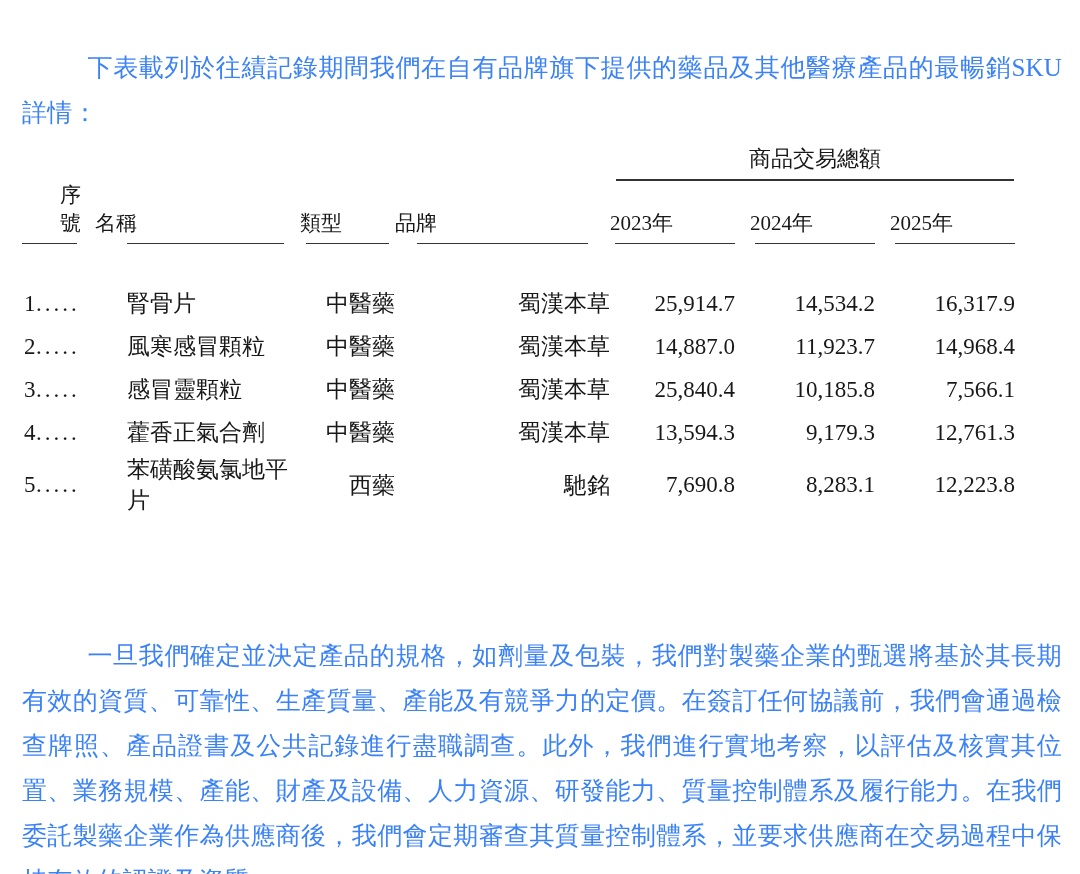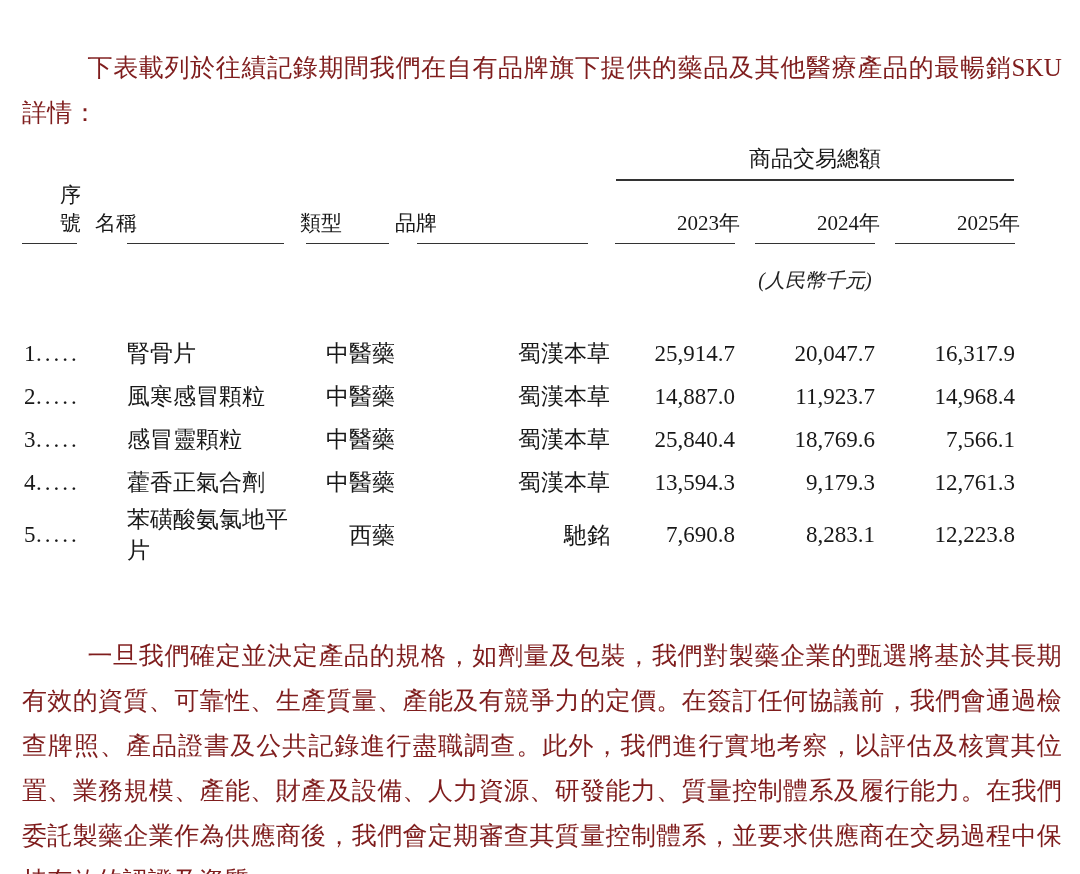--- a/index.html
+++ b/index.html
@@ -23,21 +23,21 @@
     height: 874px;
     box-sizing: border-box;
   }
 
   
   .para {
     font-size: 25px;
     line-height: 45px;
     text-align: justify;
     text-justify: inter-ideograph;
-    color: #7f1d1d;
+    color: #3b82f6;
     letter-spacing: 0.2px;
   }
   .para .indent {
     display: inline-block;
     width: 2.6em;
   }
 
   #intro-paragraph {
     position: absolute;
     left: 22px;
@@ -101,21 +101,21 @@
     height: 1px;
     padding: 0 !important;
   }
   .rule-span > div {
     height: 1px;
     background: #333333;
     margin: 0 6px;
   }
 
   .col-head {
-    text-align: right;
+    text-align: left;
     font-size: 21px;
     font-weight: bold;
     height: 44px;
     padding-bottom: 6px !important;
   }
   .col-head-left {
     text-align: left;
     font-size: 21px;
     font-weight: bold;
     height: 44px;
@@ -247,40 +247,35 @@
           <td class="underline-cell ul-year">
               <div></div>
             </td>
           <td></td>
           <td class="underline-cell ul-year">
               <div></div>
             </td>
           <td></td>
         </tr>
 
-        <tr>
-          <td colspan="4"></td>
-          <td colspan="5" class="currency-note">(人民幣千元)</td>
-          <td></td>
-        </tr>
         <tr class="spacer-row">
           <td colspan="10"></td>
         </tr>
       </thead>
 
       <tbody class="body-rows" id="table-body">
 
       <tr>
             <td class="cell-idx"><span>1</span><span class="leader">.....</span></td>
             <td class="cell-name">腎骨片</td>
             <td class="cell-type">中醫藥</td>
             <td class="cell-brand">蜀漢本草</td>
             <td class="cell-num">25,914.7</td>
             <td class=""></td>
-            <td class="cell-num">20,047.7</td>
+            <td class="cell-num">14,534.2</td>
             <td class=""></td>
             <td class="cell-num">16,317.9</td>
             <td class=""></td>
           </tr>
           <tr>
             <td class="cell-idx"><span>2</span><span class="leader">.....</span></td>
             <td class="cell-name">風寒感冒顆粒</td>
             <td class="cell-type">中醫藥</td>
             <td class="cell-brand">蜀漢本草</td>
             <td class="cell-num">14,887.0</td>
@@ -290,21 +285,21 @@
             <td class="cell-num">14,968.4</td>
             <td class=""></td>
           </tr>
           <tr>
             <td class="cell-idx"><span>3</span><span class="leader">.....</span></td>
             <td class="cell-name">感冒靈顆粒</td>
             <td class="cell-type">中醫藥</td>
             <td class="cell-brand">蜀漢本草</td>
             <td class="cell-num">25,840.4</td>
             <td class=""></td>
-            <td class="cell-num">18,769.6</td>
+            <td class="cell-num">10,185.8</td>
             <td class=""></td>
             <td class="cell-num">7,566.1</td>
             <td class=""></td>
           </tr>
           <tr>
             <td class="cell-idx"><span>4</span><span class="leader">.....</span></td>
             <td class="cell-name">藿香正氣合劑</td>
             <td class="cell-type">中醫藥</td>
             <td class="cell-brand">蜀漢本草</td>
             <td class="cell-num">13,594.3</td>

